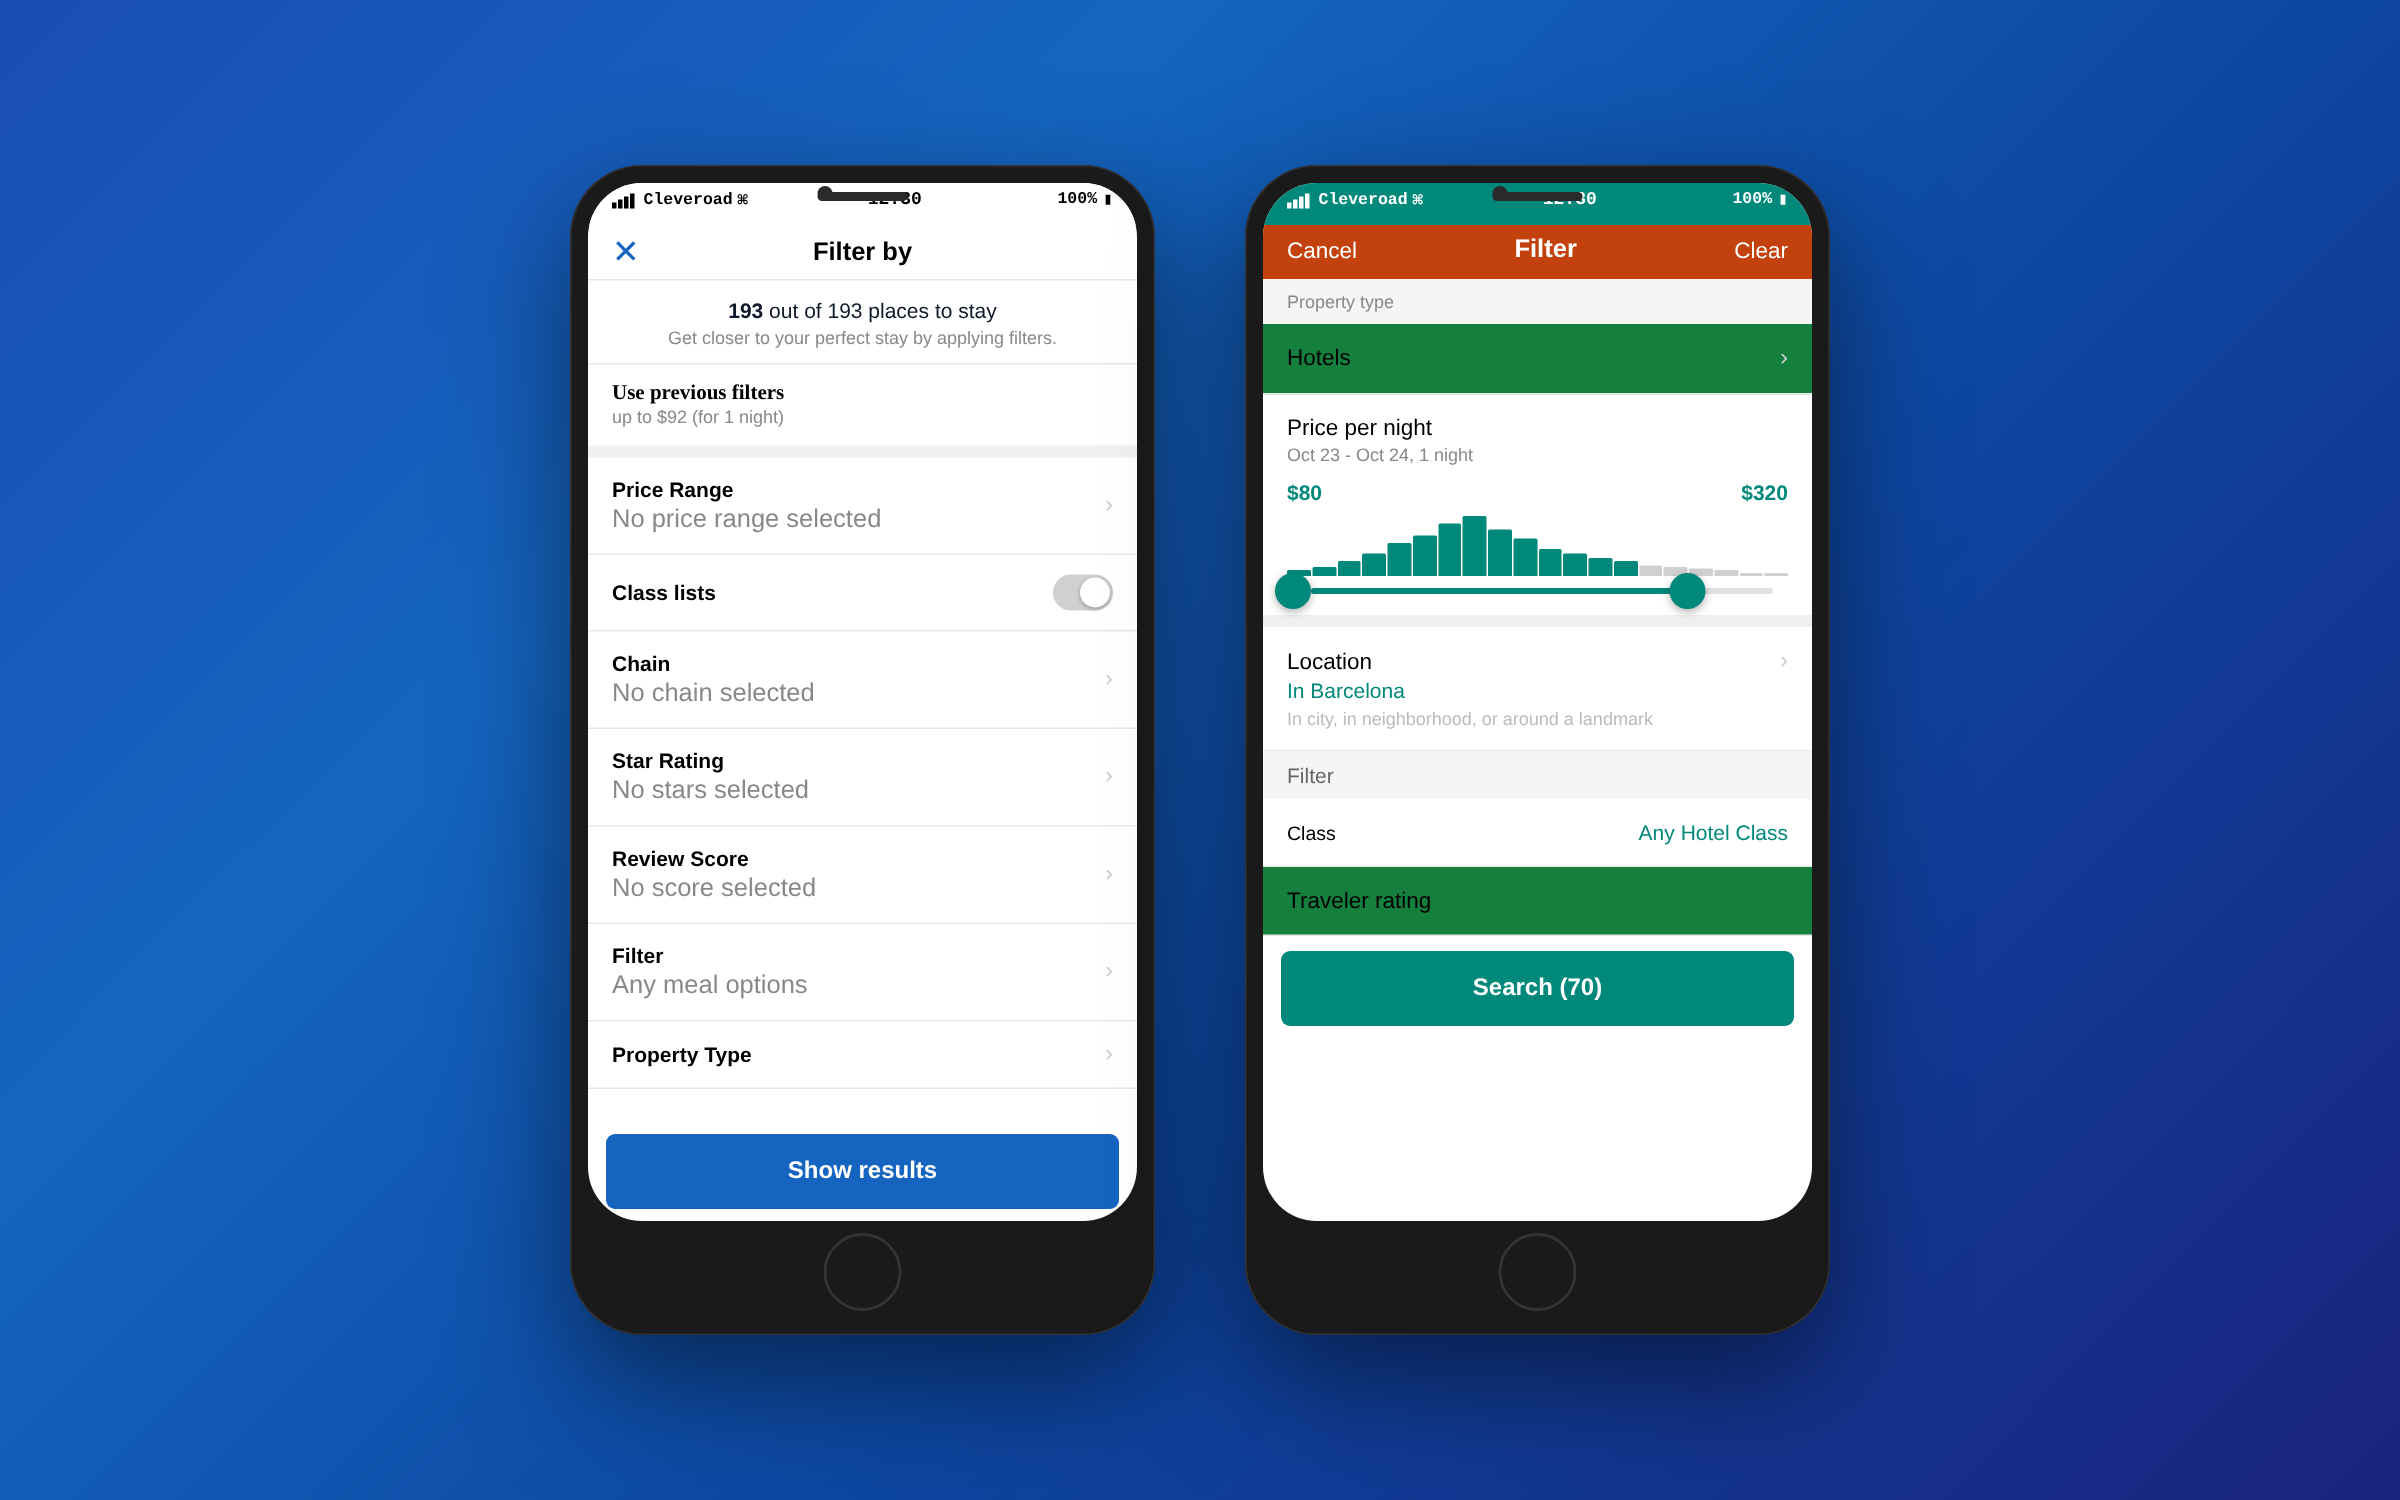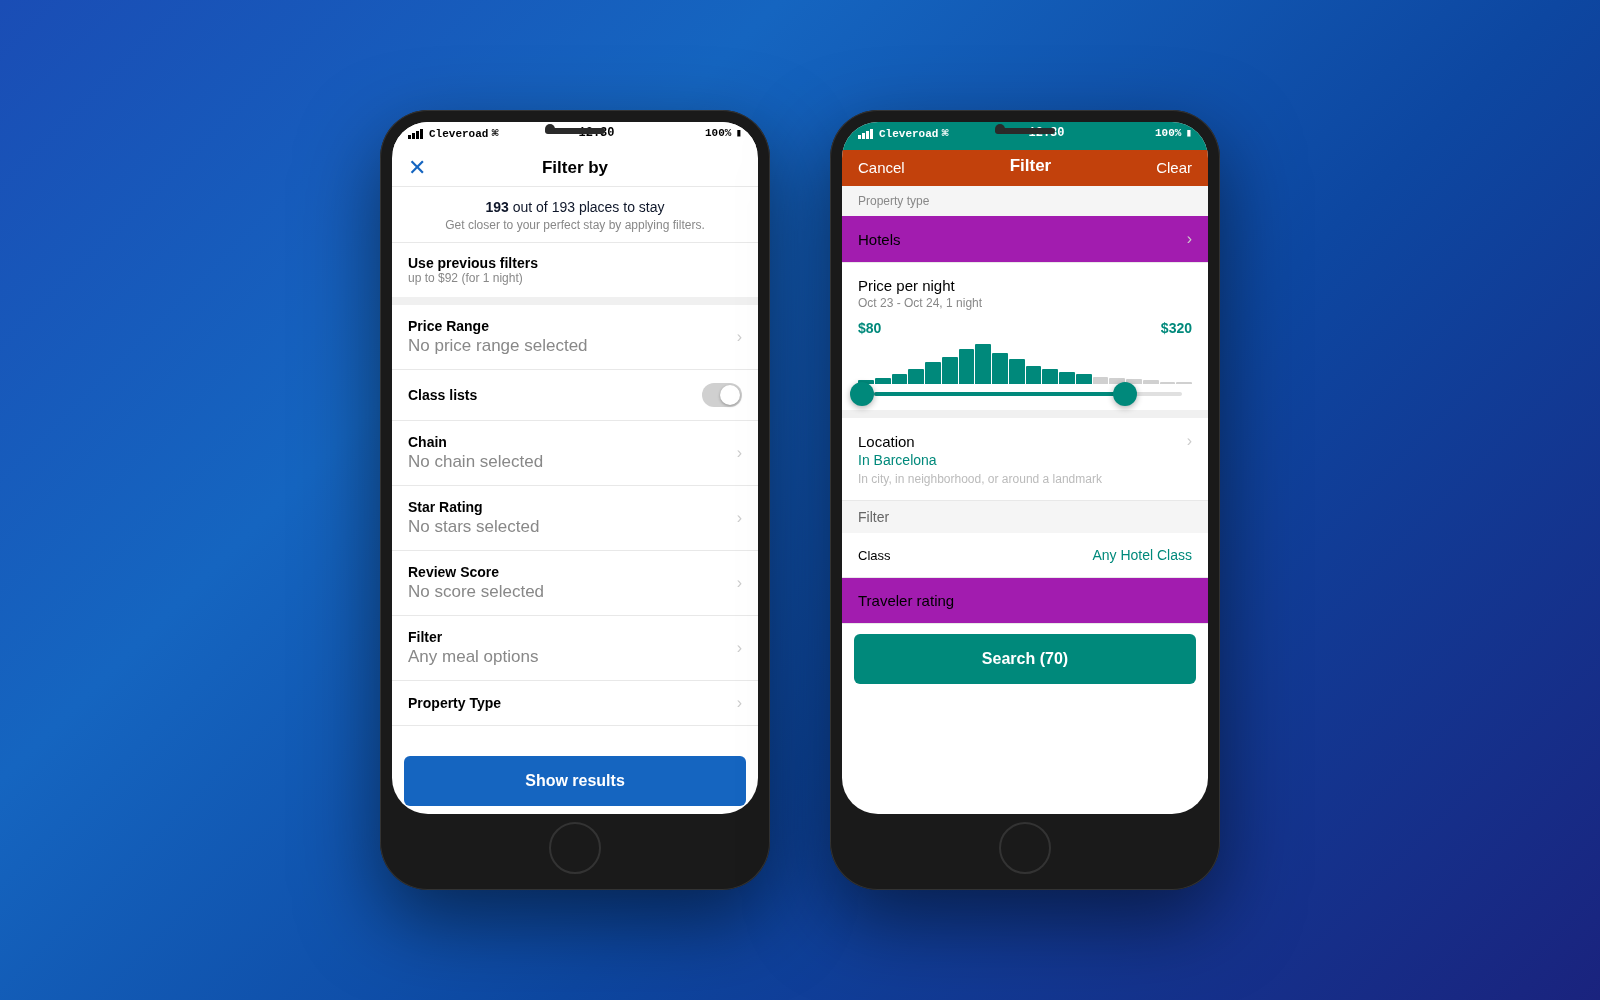--- a/index.html
+++ b/index.html
@@ -113,21 +113,21 @@
       font-size: 14px;
       color: #0f172a;
       margin-bottom: 3px;
     }
     .subtitle-main strong { font-weight: 700; }
     .subtitle-sub { font-size: 12px; color: #888; }
     .prev-filter {
       padding: 12px 16px;
       border-bottom: 8px solid #f0f0f0;
     }
-    .prev-filter-title { font-size: 14px; font-weight: 600; color: #000; }
+    .prev-filter-title { font-size: 14px; font-weight: 600; color: #000; font-family: Liberation Serif, serif; }
     .prev-filter-sub { font-size: 12px; color: #888; }
     .filter-list { flex: 1; overflow: hidden; }
     .filter-item {
       display: flex;
       align-items: center;
       justify-content: space-between;
       padding: 13px 16px;
       border-bottom: 1px solid #e8e8e8;
     }
     .filter-item-left { flex: 1; }
@@ -183,25 +183,25 @@
     .teal-nav-title { color: #fff; font-size: 17px; font-weight: 700; }
     .section-header {
       background: #f5f5f5;
       padding: 8px 16px;
       font-size: 12px;
       color: #888;
       font-weight: 500;
     }
     .list-item {
       display: flex;
-      align-items: center;
+      align-items: flex-start;
       justify-content: space-between;
       padding: 14px 16px;
       border-bottom: 1px solid #e8e8e8;
-      background: #a21caf;
+      background: #15803d;
     }
     .list-item-text { font-size: 15px; color: #000; }
     .price-section {
       background: #fff;
       padding: 14px 16px;
       border-bottom: 8px solid #f0f0f0;
     }
     .price-header { font-size: 15px; color: #000; font-weight: 500; margin-bottom: 2px; }
     .price-sub { font-size: 12px; color: #888; margin-bottom: 10px; }
     .price-range-labels {

